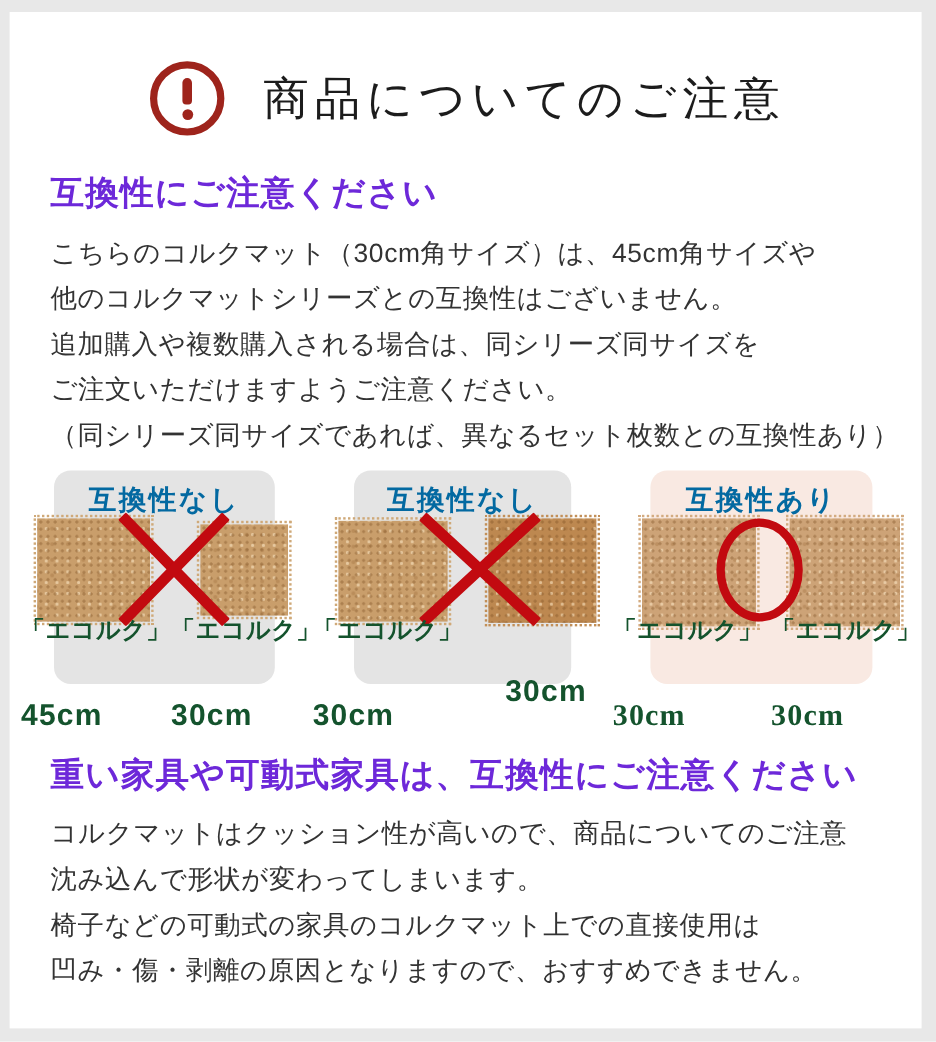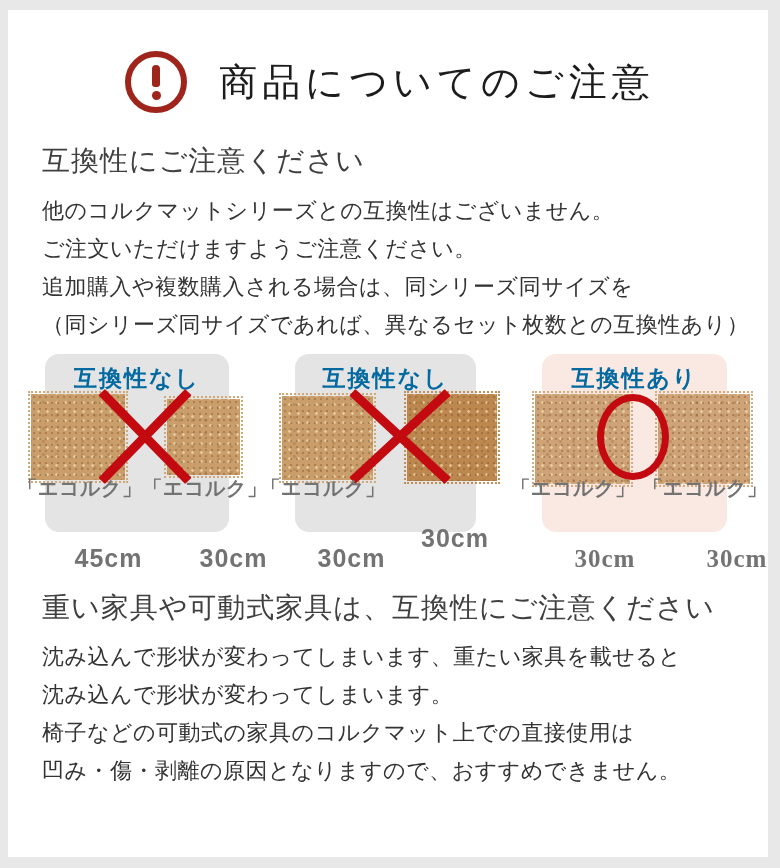--- a/index.html
+++ b/index.html
@@ -35,21 +35,21 @@
     content:"";position:absolute;left:50%;bottom:7px;
     width:9px;height:9px;margin-left:-4.5px;
     background:#9e241c;border-radius:50%;
   }
   .page-title{
     font-size:38px;font-weight:400;color:#1c1c1c;
     letter-spacing:5px;white-space:nowrap;
   }
   
   .section-heading{
-    font-size:28px;font-weight:400;color:#404040;
+    font-size:28px;font-weight:700;color:#6d28d9;
     letter-spacing:1px;line-height:34px;margin:12px 0 14px 0;
     white-space:nowrap;
   }
   .body-line{
     font-size:22px;line-height:38px;color:#333333;
     letter-spacing:0.5px;white-space:nowrap;
   }
   
   .panels-row{position:relative;height:178px;margin-top:10px;}
   .panel{
@@ -106,22 +106,22 @@
   .p1-x i:nth-child(2){transform:rotate(-45.7deg);}
   .p2-x i:nth-child(1){transform:rotate(42.8deg);}
   .p2-x i:nth-child(2){transform:rotate(-42.8deg);}
   .omark{
     position:absolute;left:55px;top:40px;width:72px;height:86px;
     border:7px solid #c20a10;border-radius:50%;box-sizing:border-box;
   }
   
   .mat-label{
     position:absolute;top:124px;transform:translateX(-50%);
-    text-align:right;white-space:nowrap;line-height:1.02;
-    color:#737373;
+    text-align:left;white-space:nowrap;line-height:1.02;
+    color:#14532d;
   }
   .mat-label .series{display:block;font-size:20px;font-weight:600;letter-spacing:0.5px;}
   .mat-label .size{display:block;font-size:25px;font-weight:700;letter-spacing:1px;margin-top:48px;}
   .p1-l1{left:35px;} .p1-l2{left:160px;}
   .p2-l1{left:28px;} .p2-l2{left:160px;}
   .p3-l1{left:31px;} .p3-l2{left:163px;}
   
   .section2{margin-top:56px;}
   .section2 .section-heading{line-height:40px;margin-bottom:10px;}
 </style>
@@ -129,23 +129,24 @@
 <body>
 
 <div class="card">
 
   <div class="header">
     <span class="warn-icon"></span>
     <span class="page-title">商品についてのご注意</span>
   </div>
 
   <h2 class="section-heading">互換性にご注意ください</h2>
+  <div class="body-line">こちらのコルクマット（30cm角サイズ）は、45cm角サイズや</div>
   <div class="body-line">他のコルクマットシリーズとの互換性はございません。</div>
+  <div class="body-line">追加購入や複数購入される場合は、同シリーズ同サイズを</div>
   <div class="body-line">ご注文いただけますようご注意ください。</div>
-  <div class="body-line">追加購入や複数購入される場合は、同シリーズ同サイズを</div>
   <div class="body-line">（同シリーズ同サイズであれば、異なるセット枚数との互換性あり）</div>
 
   <div class="panels-row">
 
     <div class="panel panel-gray panel1">
       <div class="panel-title">互換性なし</div>
       <div class="mat p1-m1"></div>
       <div class="mat p1-m2"></div>
       <div class="xmark p1-x">
           <i></i>
@@ -190,19 +191,19 @@
       <div class="mat-label p3-l2">
         <span class="series">「エコルク」</span>
         <span class="size">30cm</span>
       </div>
     </div>
 
   </div>
 
   <div class="section2">
     <h2 class="section-heading">重い家具や可動式家具は、互換性にご注意ください</h2>
-    <div class="body-line">沈み込んで形状が変わってしまいます、重たい家具を載せると</div>
+    <div class="body-line">コルクマットはクッション性が高いので、商品についてのご注意</div>
     <div class="body-line">沈み込んで形状が変わってしまいます。</div>
     <div class="body-line">椅子などの可動式の家具のコルクマット上での直接使用は</div>
     <div class="body-line">凹み・傷・剥離の原因となりますので、おすすめできません。</div>
   </div>
 
 </div>
 
 </body></html>

